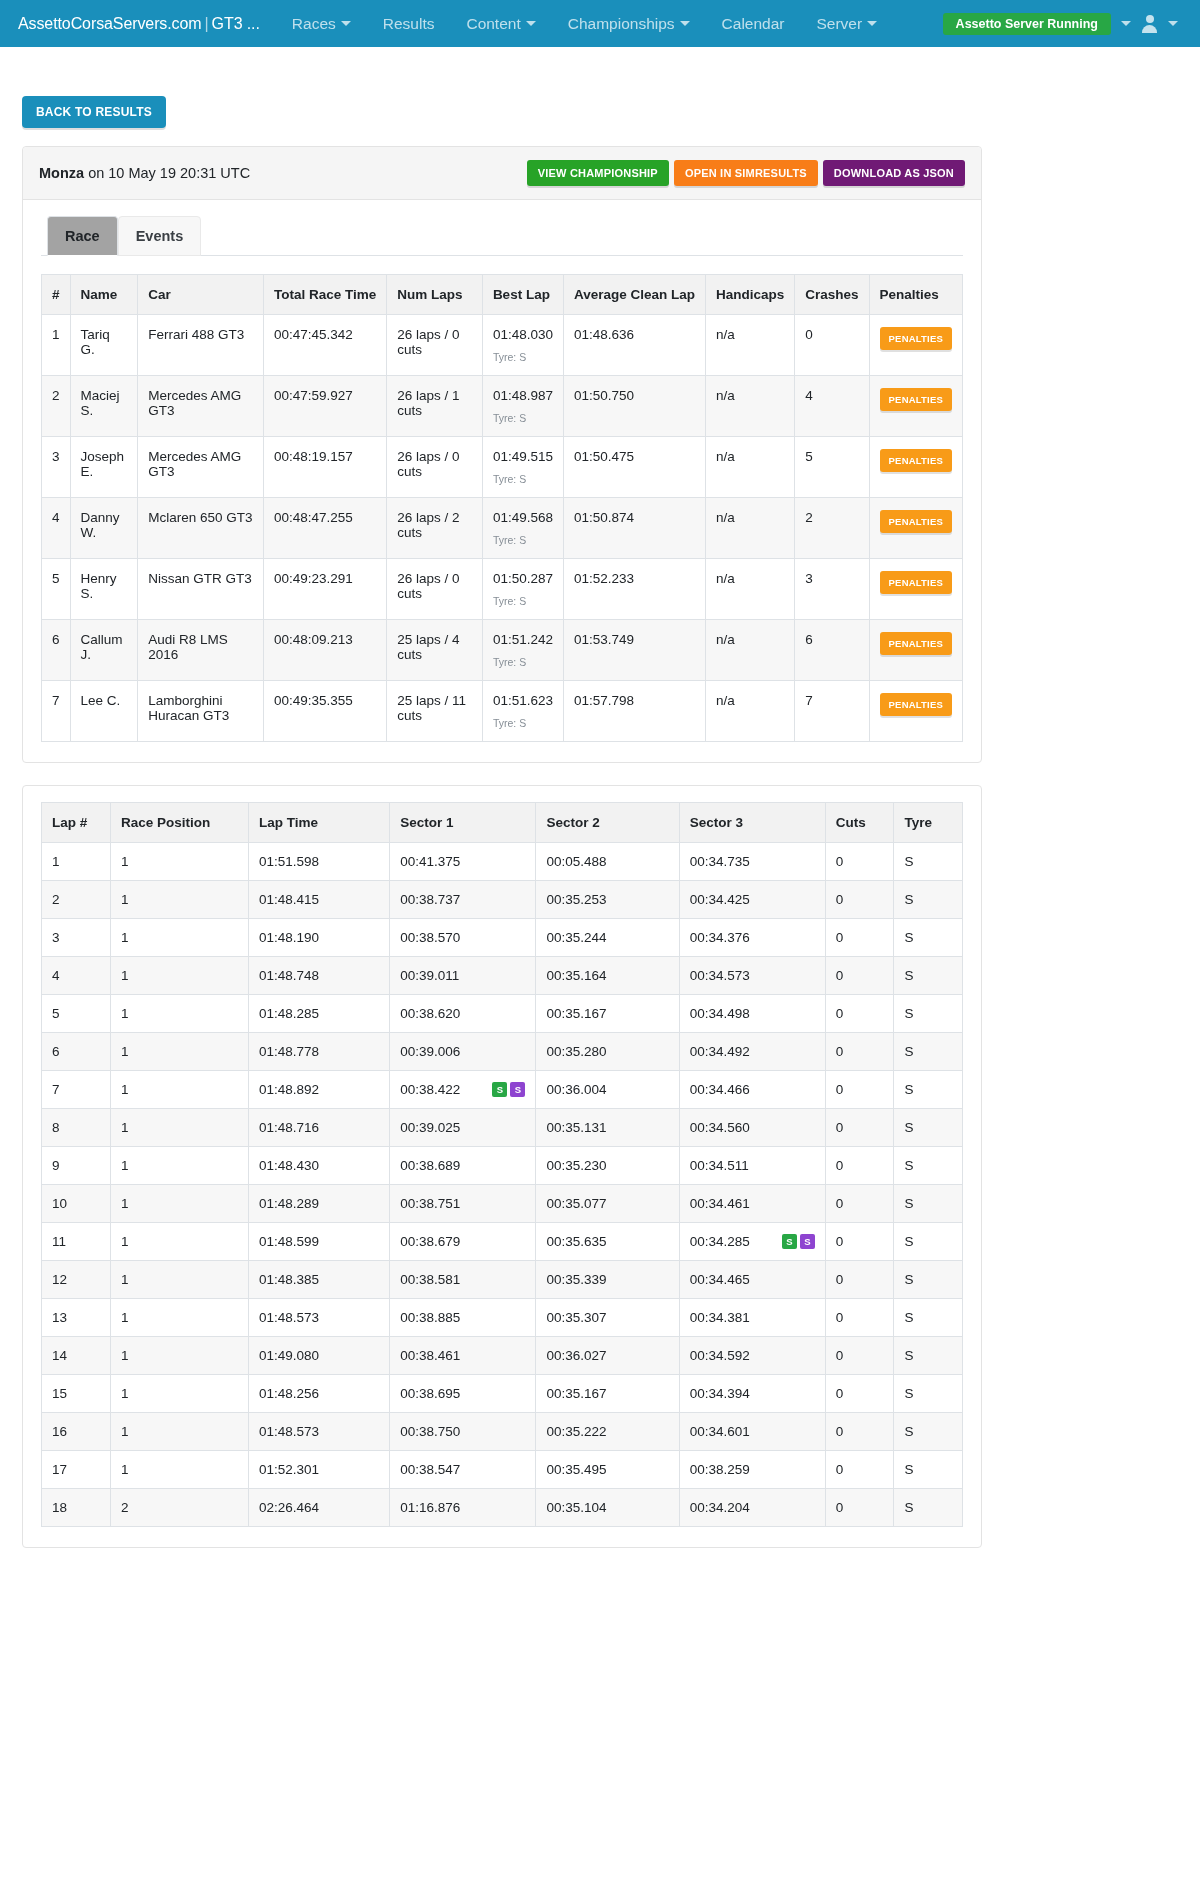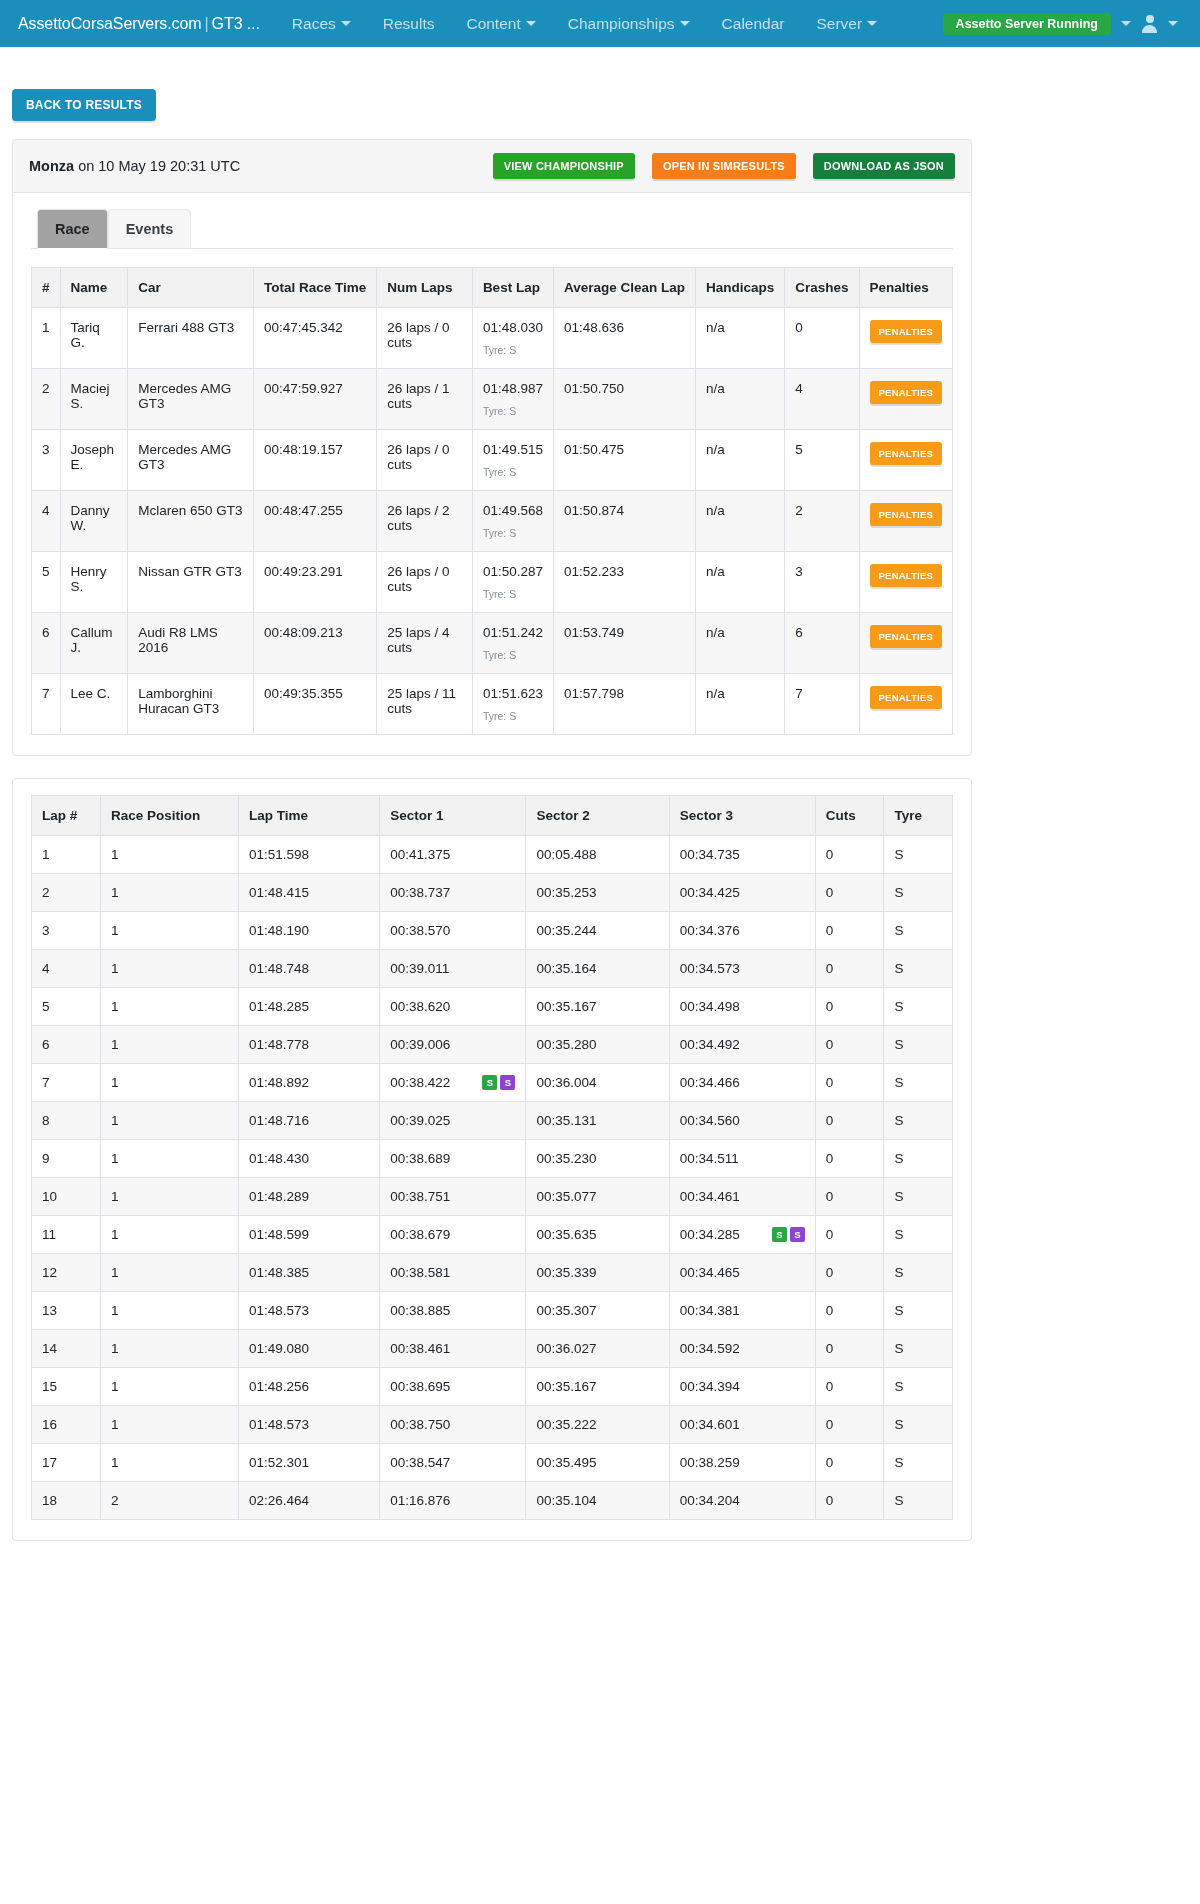--- a/index.html
+++ b/index.html
@@ -76,21 +76,22 @@
   .user-icon::after {
     content: ""; position: absolute;
     width: 15px; height: 8px;
     border-radius: 8px 8px 0 0;
     background: #fff; left: 1px; top: 10px;
   }
 
   
   .container {
     width: 984px;
-    padding: 8px 12px;
+    padding: 15px 12px;
+    margin-left: 10px;
   }
   .back-btn {
     display: inline-block;
     background: #1a8fbb;
     color: #fff;
     font-size: 12px;
     font-weight: bold;
     letter-spacing: .2px;
     padding: 9px 14px;
     border: none;
@@ -116,37 +117,37 @@
     min-height: 50px;
   }
   .card-header-title {
     font-size: 14.5px;
     color: #212529;
   }
   .card-header-title b { font-weight: bold; }
   .header-btns {
     margin-left: auto;
     display: flex;
-    gap: 17px;
+    gap: 5px;
   }
   .btn {
     font-size: 11px;
     font-weight: bold;
     letter-spacing: .2px;
     color: #fff;
     border: none;
     border-radius: 3px;
     padding: 7px 11px;
     cursor: pointer;
     white-space: nowrap;
     box-shadow: 0 2px 0 rgba(0,0,0,.13);
   }
   .btn-green { background: #27a327; }
   .btn-orange { background: #f87d18; }
-  .btn-blue { background: #15803d; }
+  .btn-blue { background: #701a75; }
 
   .card-body { padding: 16px 18px 20px 18px; }
 
   
   .tabs {
     display: flex;
     align-items: flex-end;
     border-bottom: 1px solid #dee2e6;
     margin-bottom: 18px;
     padding-left: 6px;

